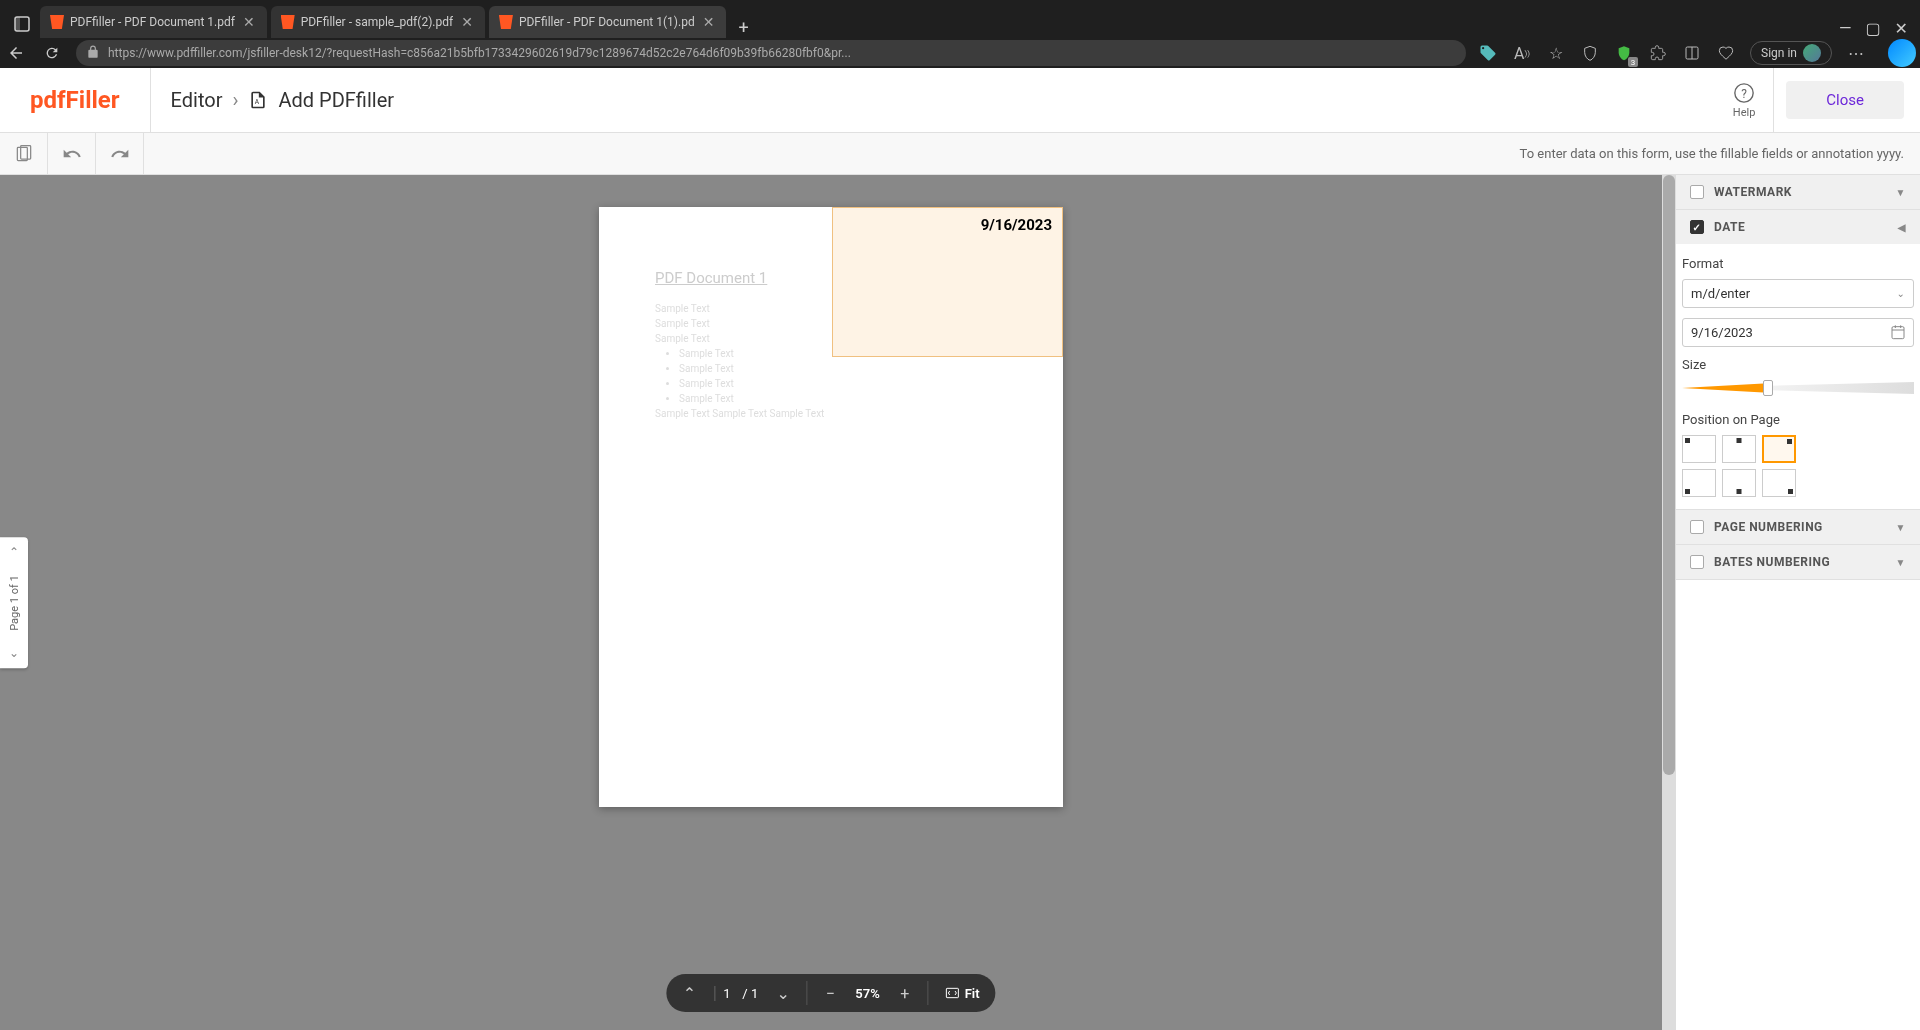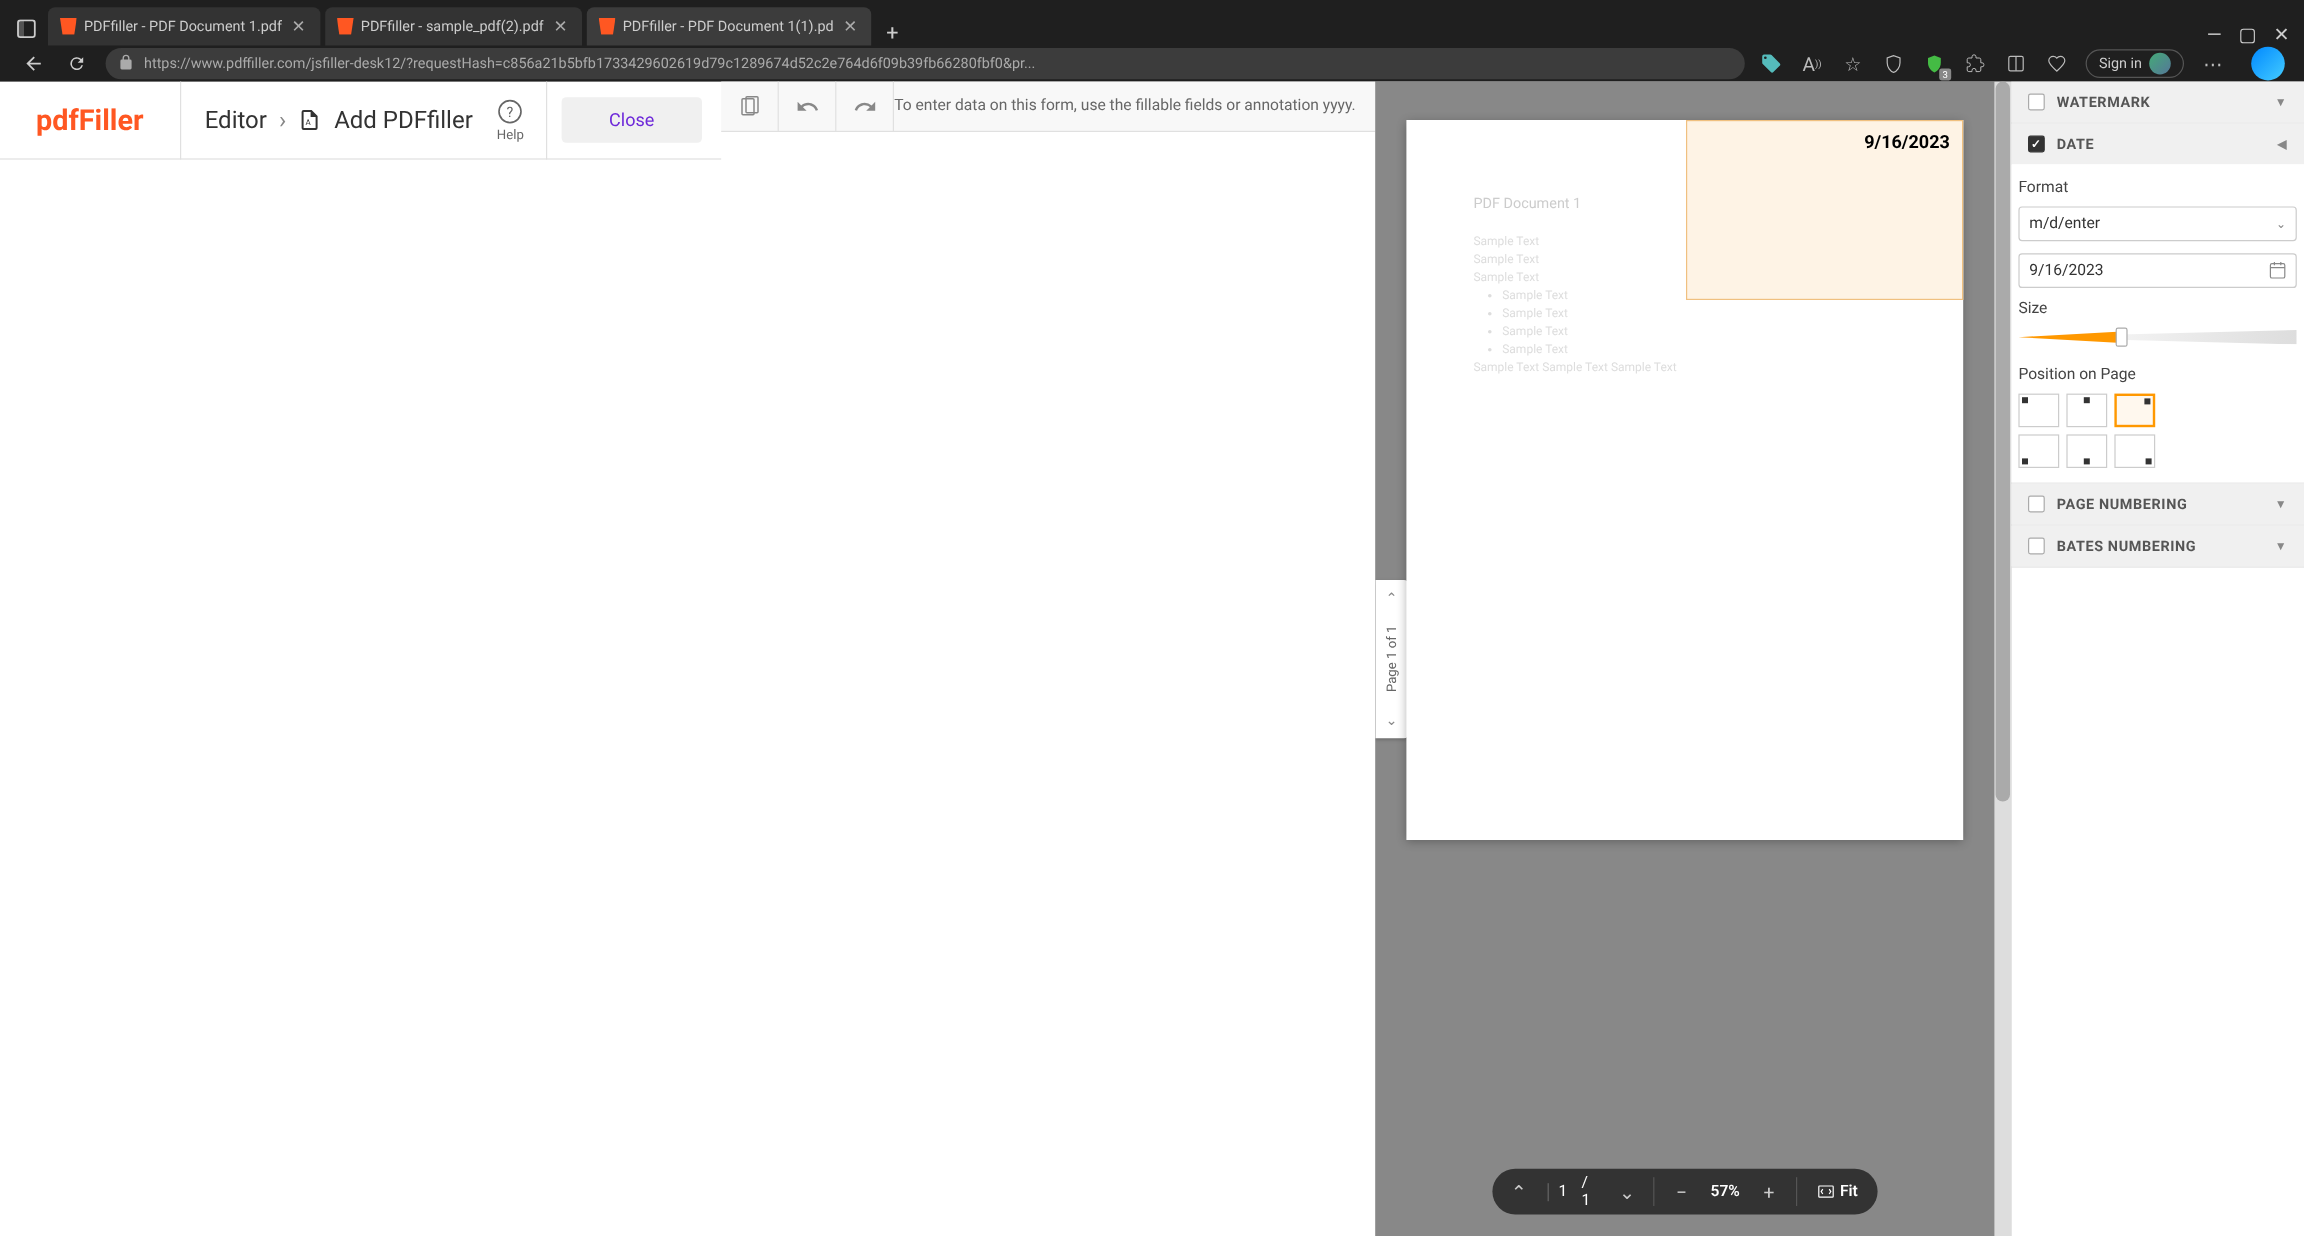--- a/index.html
+++ b/index.html
@@ -8,34 +8,34 @@
 
 .browser-chrome { background: #1f1f1f; height: 68px; }
 .tab-strip { display: flex; align-items: flex-end; height: 38px; padding-left: 8px; gap: 4px; }
 .tab-strip-btn { width: 28px; height: 28px; display: flex; align-items: center; justify-content: center; color: #ccc; border-radius: 4px; }
 .tab { display: flex; align-items: center; height: 32px; padding: 0 10px; background: #333; border-radius: 6px 6px 0 0; color: #ccc; font-size: 12px; gap: 6px; min-width: 200px; max-width: 240px; }
 .tab.active { background: #3c3c3c; }
 .tab-fav { width: 14px; height: 14px; background: #ff5722; clip-path: polygon(0 0, 100% 0, 85% 100%, 15% 100%); }
 .tab-title { flex: 1; overflow: hidden; text-overflow: ellipsis; white-space: nowrap; }
 .tab-close { color: #aaa; font-size: 14px; padding: 2px; }
 .new-tab { color: #ccc; font-size: 18px; padding: 0 8px; }
-.addr-bar { display: flex; align-items: center; height: 30px; padding: 0 16px; gap: 12px; }
+.addr-bar { display: flex; align-items: center; height: 30px; padding: 0 4px; gap: 12px; }
 .addr-btn { color: #ccc; width: 24px; height: 24px; display: flex; align-items: center; justify-content: center; }
 .url-box { flex: 1; display: flex; align-items: center; background: #3c3c3c; border-radius: 14px; height: 26px; padding: 0 10px; color: #aaa; font-size: 12px; gap: 8px; }
 .url-text { flex: 1; overflow: hidden; white-space: nowrap; text-overflow: ellipsis; }
 .addr-icons { display: flex; align-items: center; gap: 14px; color: #bbb; }
 .addr-icon { width: 20px; height: 20px; display: flex; align-items: center; justify-content: center; }
 .sign-in { border: 1px solid #555; border-radius: 14px; padding: 2px 10px; display: flex; align-items: center; gap: 6px; font-size: 12px; color: #ccc; }
 .avatar-small { width: 18px; height: 18px; border-radius: 50%; background: linear-gradient(135deg, #4a7, #579); }
 .bing-orb { width: 28px; height: 28px; border-radius: 50%; background: linear-gradient(135deg, #08f, #4cf); margin-left: 8px; }
 .ext-badge { position: relative; }
 .ext-badge::after { content: "3"; position: absolute; bottom: -4px; right: -4px; background: #888; color: #fff; font-size: 8px; width: 10px; height: 10px; border-radius: 2px; display: flex; align-items: center; justify-content: center; }
 
 
-.app { background: #fff; height: 962px; display: flex; flex-direction: row; }
+.app { background: #fff; height: 962px; display: flex; flex-direction: column; }
 .app-header { height: 65px; display: flex; align-items: center; border-bottom: 1px solid #e0e0e0; }
 .logo { color: #ff5722; font-size: 24px; font-weight: 700; padding: 0 30px; }
 .logo-sep { width: 1px; height: 65px; background: #e0e0e0; }
 .breadcrumb { display: flex; align-items: center; gap: 10px; padding: 0 20px; font-size: 20px; color: #333; }
 .bc-chev { color: #888; }
 .bc-icon { width: 20px; height: 20px; fill: #333; }
 .header-right { margin-left: auto; display: flex; align-items: center; gap: 12px; padding-right: 16px; }
 .help-btn { display: flex; flex-direction: column; align-items: center; color: #666; font-size: 11px; gap: 2px; border-right: 1px solid #e0e0e0; padding-right: 18px; height: 65px; justify-content: center; }
 .help-btn svg { width: 22px; height: 22px; }
 .close-btn { background: #f0f0f0; color: #6d28d9; border: none; padding: 10px 40px; font-size: 15px; border-radius: 4px; }
@@ -46,21 +46,21 @@
 
 .main { flex: 1; display: flex; position: relative; background: #888; overflow: hidden; }
 .canvas { flex: 1; position: relative; display: flex; justify-content: center; padding-top: 32px; overflow: hidden; }
 .page-nav { position: absolute; left: 0; top: 50%; transform: translateY(-50%); background: #fff; border-radius: 0 4px 4px 0; width: 28px; padding: 8px 0; display: flex; flex-direction: column; align-items: center; gap: 8px; box-shadow: 0 1px 3px rgba(0,0,0,0.2); }
 .page-nav-txt { writing-mode: vertical-rl; transform: rotate(180deg); font-size: 11px; color: #666; padding: 8px 0; }
 .page-nav-arrow { color: #888; font-size: 12px; }
 
 .doc-page { width: 464px; height: 600px; background: #fff; box-shadow: 0 2px 8px rgba(0,0,0,0.3); position: relative; }
 .watermark-box { position: absolute; top: 0; right: 0; width: 231px; height: 150px; background: #fef3e5; border: 1px solid #f0c080; }
 .watermark-date { position: absolute; top: 8px; right: 10px; font-size: 15px; font-weight: 700; color: #000; }
-.doc-title { position: absolute; left: 56px; top: 62px; font-size: 12px; color: #ccc; font-weight: 400; }
+.doc-title { position: absolute; left: 56px; top: 62px; font-size: 15px; color: #ccc; font-weight: 400; text-decoration: underline; }
 .doc-body { position: absolute; left: 56px; top: 94px; font-size: 10px; color: #ddd; line-height: 1.5; }
 .doc-body ul { list-style: disc; padding-left: 24px; }
 
 .zoom-bar { position: absolute; bottom: 18px; left: 50%; transform: translateX(-50%); background: #333; border-radius: 20px; height: 38px; display: flex; align-items: center; padding: 0 8px; color: #fff; gap: 4px; }
 .zb-btn { width: 30px; height: 30px; display: flex; align-items: center; justify-content: center; color: #ccc; }
 .zb-page { display: flex; align-items: center; gap: 4px; font-size: 13px; padding: 0 6px; }
 .zb-page input { width: 24px; background: transparent; border: none; color: #fff; text-align: center; font-size: 13px; border-left: 1px solid #666; }
 .zb-sep { width: 1px; height: 24px; background: #555; margin: 0 4px; }
 .zb-zoom { font-size: 13px; font-weight: 600; padding: 0 6px; }
 .zb-fit { display: flex; align-items: center; gap: 4px; font-size: 13px; font-weight: 600; padding: 0 8px; }

